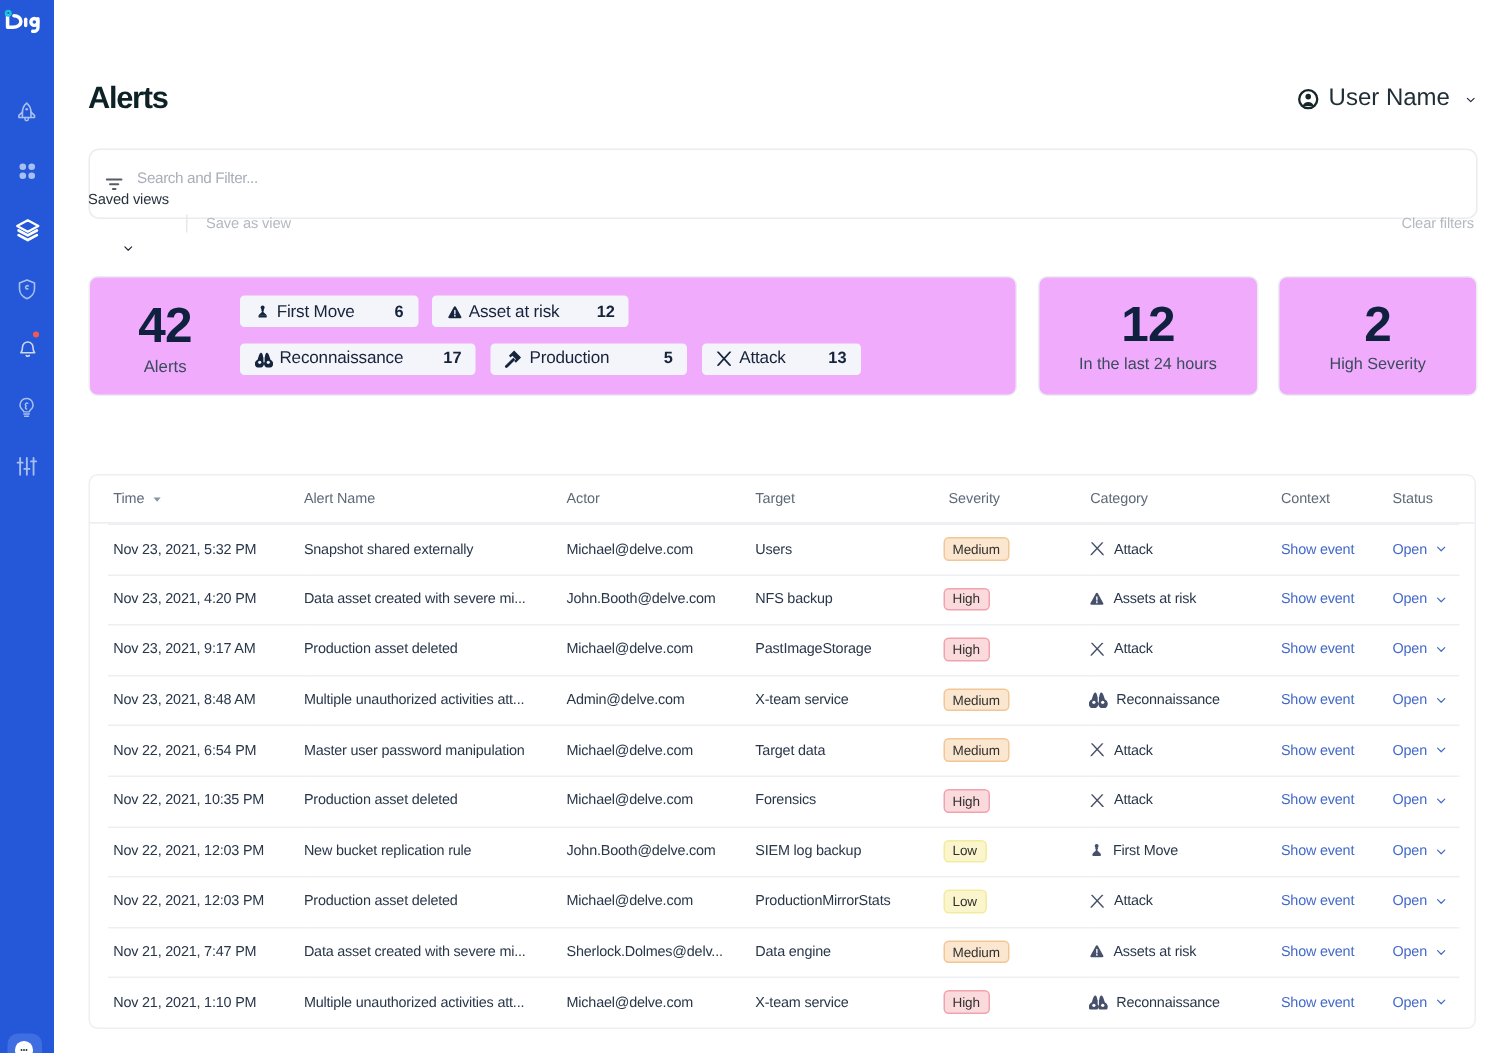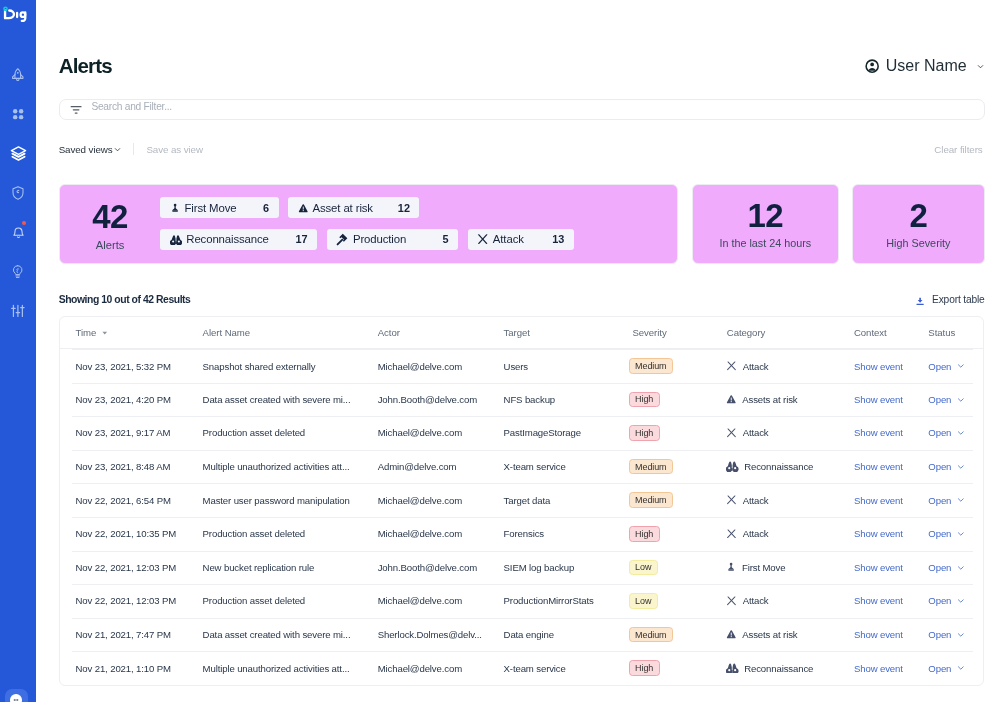--- a/index.html
+++ b/index.html
@@ -30,28 +30,28 @@
   
   #main { flex:1; height:702px; position:relative; background:#fff;margin-top:40px; }
 
   .topbar { position:absolute; top:13px; left:22.7px; right:15.4px; height:26px; display:flex; align-items:center; }
   .page-title { font-size:20.5px; font-weight:bold; letter-spacing:-0.85px; color:#0d2226; line-height:1; }
   .user { margin-left:auto; display:flex; align-items:center; gap:6px; font-size:16px; color:#1f2d35;}
   .user .chev { margin-left:3px; }
 
   .searchwrap { position:absolute; top:58.8px; left:22.7px; right:15.4px; }
   .searchbox {
-    height:21px; border:1px solid #ebecef; border-radius:7px;
+    height:47px; border:1px solid #ebecef; border-radius:7px;
     display:flex; align-items:center; gap:9.5px; padding:0 10px;
     background:#fff;
   }
   .searchbox .ph { color:#a9afb8; font-size:10.2px; position:relative; top:-2.5px; letter-spacing:-0.25px;}
 
   .viewsrow { position:absolute; top:102px; left:22.7px; right:15.4px; display:flex; align-items:center; font-size:9.8px; height:14px; letter-spacing:-0.1px;}
-  .saved-views { display:flex; align-items:center; gap:0; color:#28323c; }
+  .saved-views { display:flex; align-items:center; gap:22px; color:#28323c;flex-direction:column; }
   .vsep { width:1px; height:12px; background:#e6e8eb; margin:0 0 0 11.5px; }
   .save-as { color:#b4b9c1; margin-left:12.3px;text-align:right;}
   .clear { margin-left:auto; color:#b4b9c1; margin-right:2px;}
 
   
   .cards { position:absolute; top:143.5px; left:22.7px; right:15.4px; display:flex; gap:13.6px; height:80.3px; }
   .card { border:1px solid #ededf1; border-radius:6px; background:#f0abfc; }
   .card-main { width:619.7px; flex:0 0 619.7px; display:flex; align-items:center; padding-left:0; }
   .big-count { width:100.8px; flex:0 0 100.8px; text-align:center; position:relative; top:1.5px;}
   .big-count .n { font-size:33px; font-weight:bold; color:#10203f; line-height:1; letter-spacing:-0.5px;}
@@ -271,30 +271,20 @@
       <div class="card card-small c2">
         <div class="n">12</div>
         <div class="l">In the last 24 hours</div>
       </div>
       <div class="card card-small">
         <div class="n">2</div>
         <div class="l">High Severity</div>
       </div>
     </div>
 
-    <div class="resbar">
-      <span class="t">Showing 10 out of 42 Results</span>
-      <span class="export">
-        <svg style="position:relative; top:1.5px" width="8.2" height="9" viewBox="0 0 24 25.5">
-            <path d="M9.6 1.5h4.8v7.2h4.6L12 16.5 5 8.7h4.6z" fill="#3a5dd0"></path>
-            <rect x="1.5" y="19.5" width="21" height="3.6" rx="0.6" fill="#3a5dd0"></rect>
-          </svg>
-        <span>Export table</span>
-      </span>
-    </div>
 
     <div class="tablewrap">
       <table>
         <colgroup>
           <col style="width:142.5px">
             <col style="width:175.1px">
             <col style="width:125.9px">
             <col style="width:128.8px">
           <col style="width:94.4px">
             <col style="width:127.2px">

